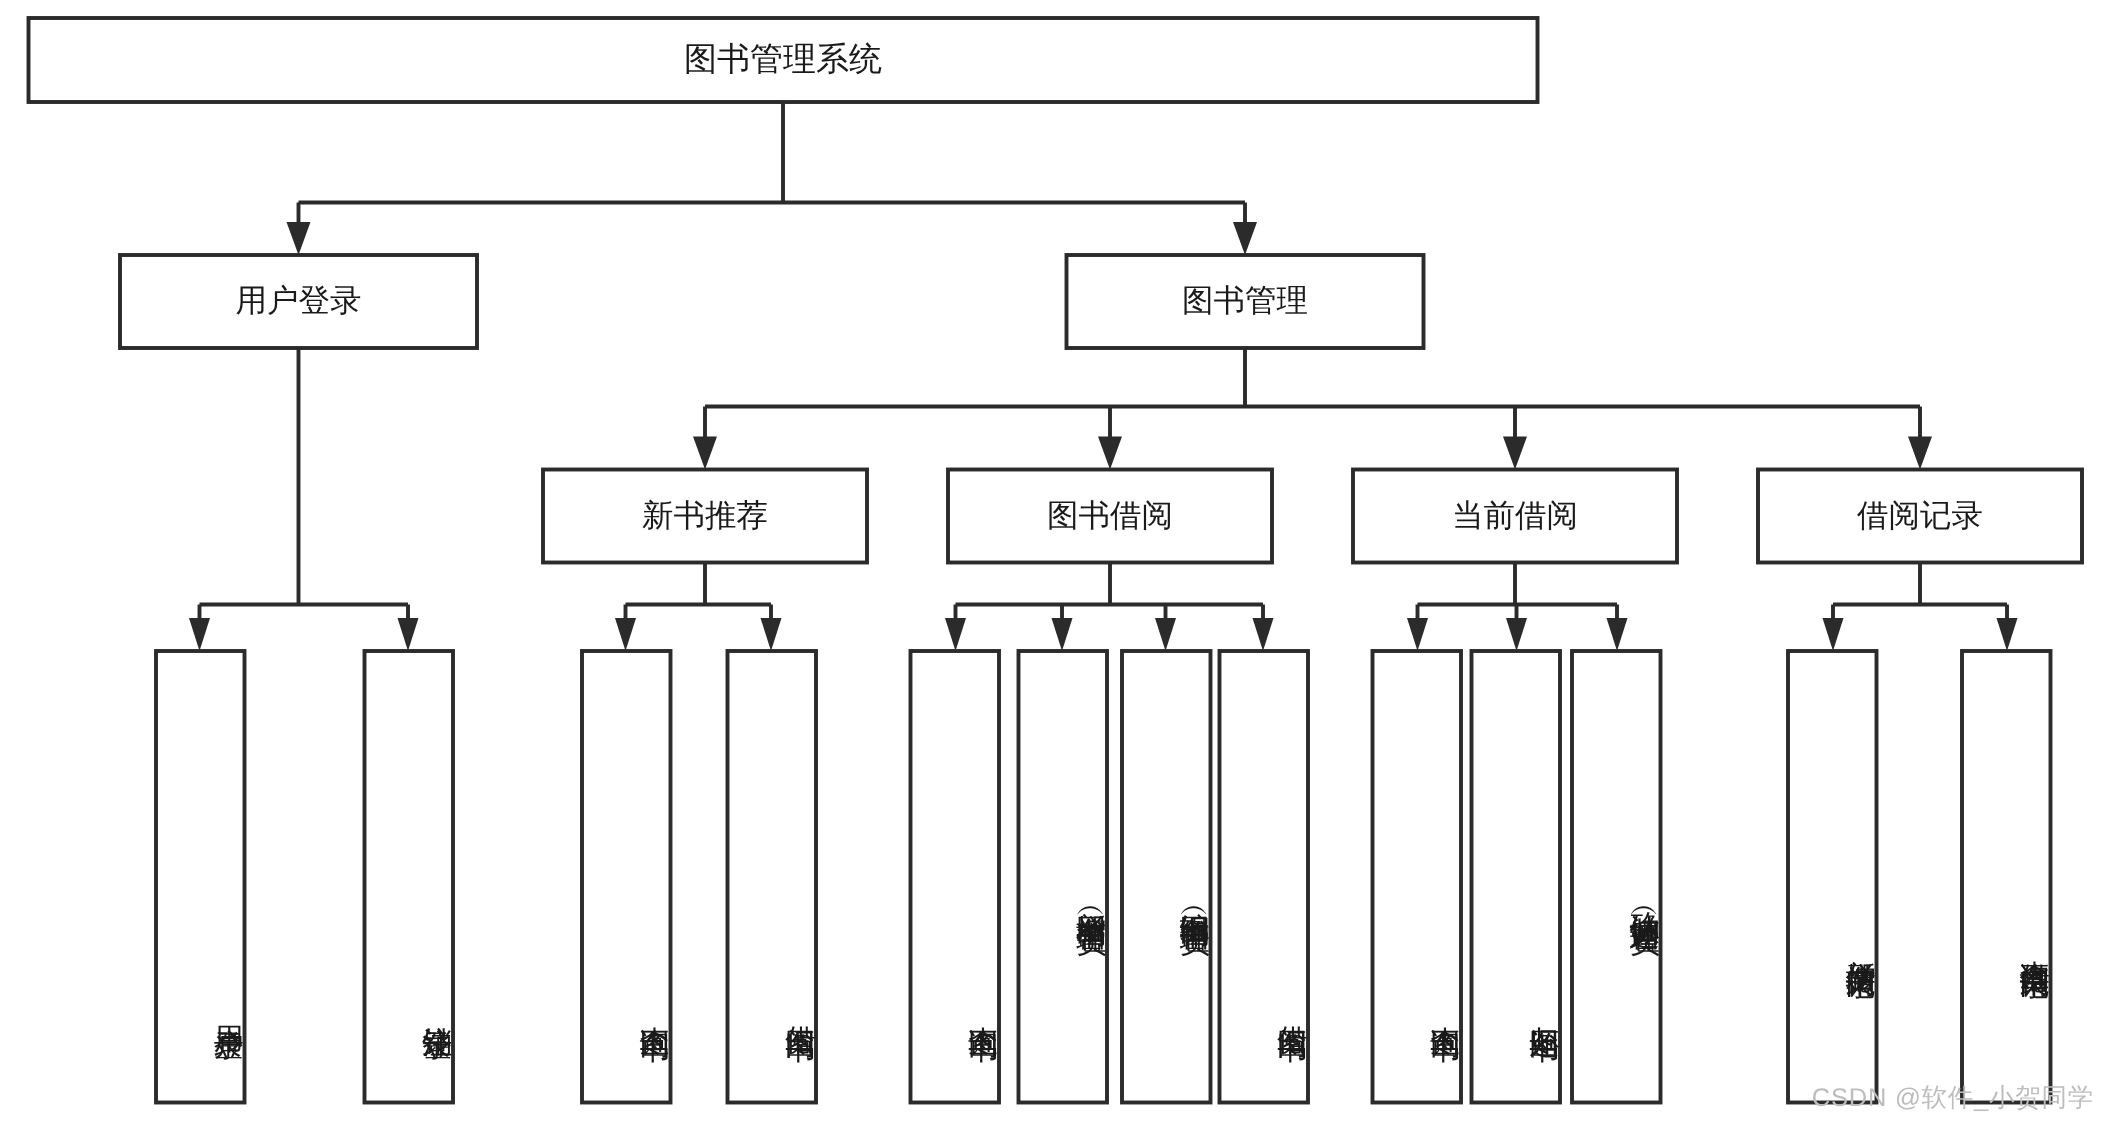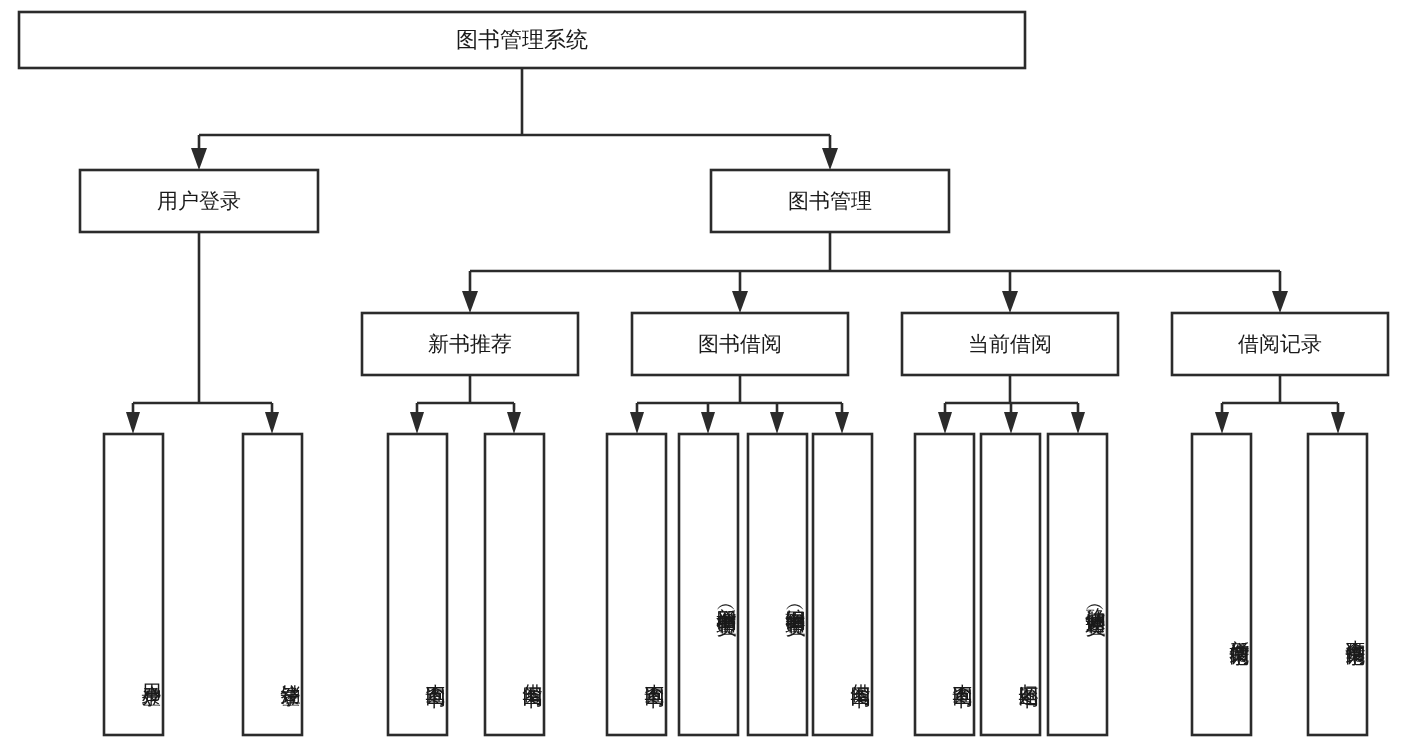--- a/index.html
+++ b/index.html
@@ -225,13 +225,14 @@
   <div class="vlabel" style="left:748px; top:434px; width:59px; height:301px; padding-top:14px;">编辑图书（管理员）</div>
   <div class="vlabel" style="left:813px; top:434px; width:59px; height:301px; padding-top:86px;">借阅图书</div>
 
   <div class="vlabel" style="left:915px; top:434px; width:59px; height:301px; padding-top:86px;">查询图书</div>
   <div class="vlabel" style="left:981px; top:434px; width:59px; height:301px; padding-top:86px;">归还图书</div>
   <div class="vlabel" style="left:1048px; top:434px; width:59px; height:301px; padding-top:14px;">确认归还（管理员）</div>
 
   <div class="vlabel" style="left:1192px; top:434px; width:59px; height:301px; padding-top:44px;">新增借阅记录</div>
   <div class="vlabel" style="left:1308px; top:434px; width:59px; height:301px; padding-top:44px;">查询借阅记录</div>
 
+  <div class="watermark">CSDN @软件_小贺同学</div>
 </div>
 
 </body></html>

